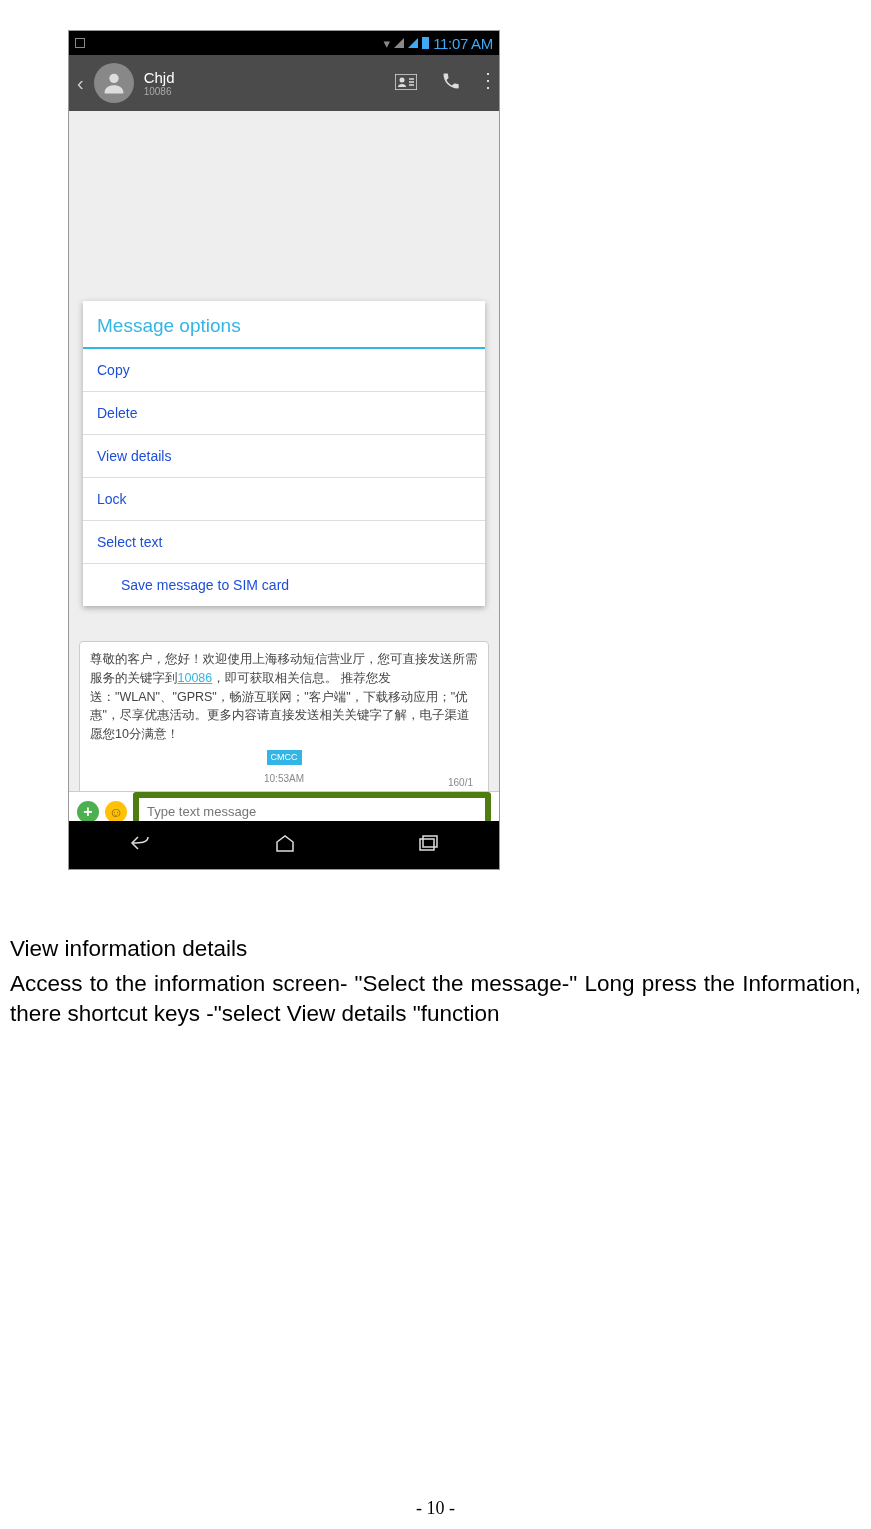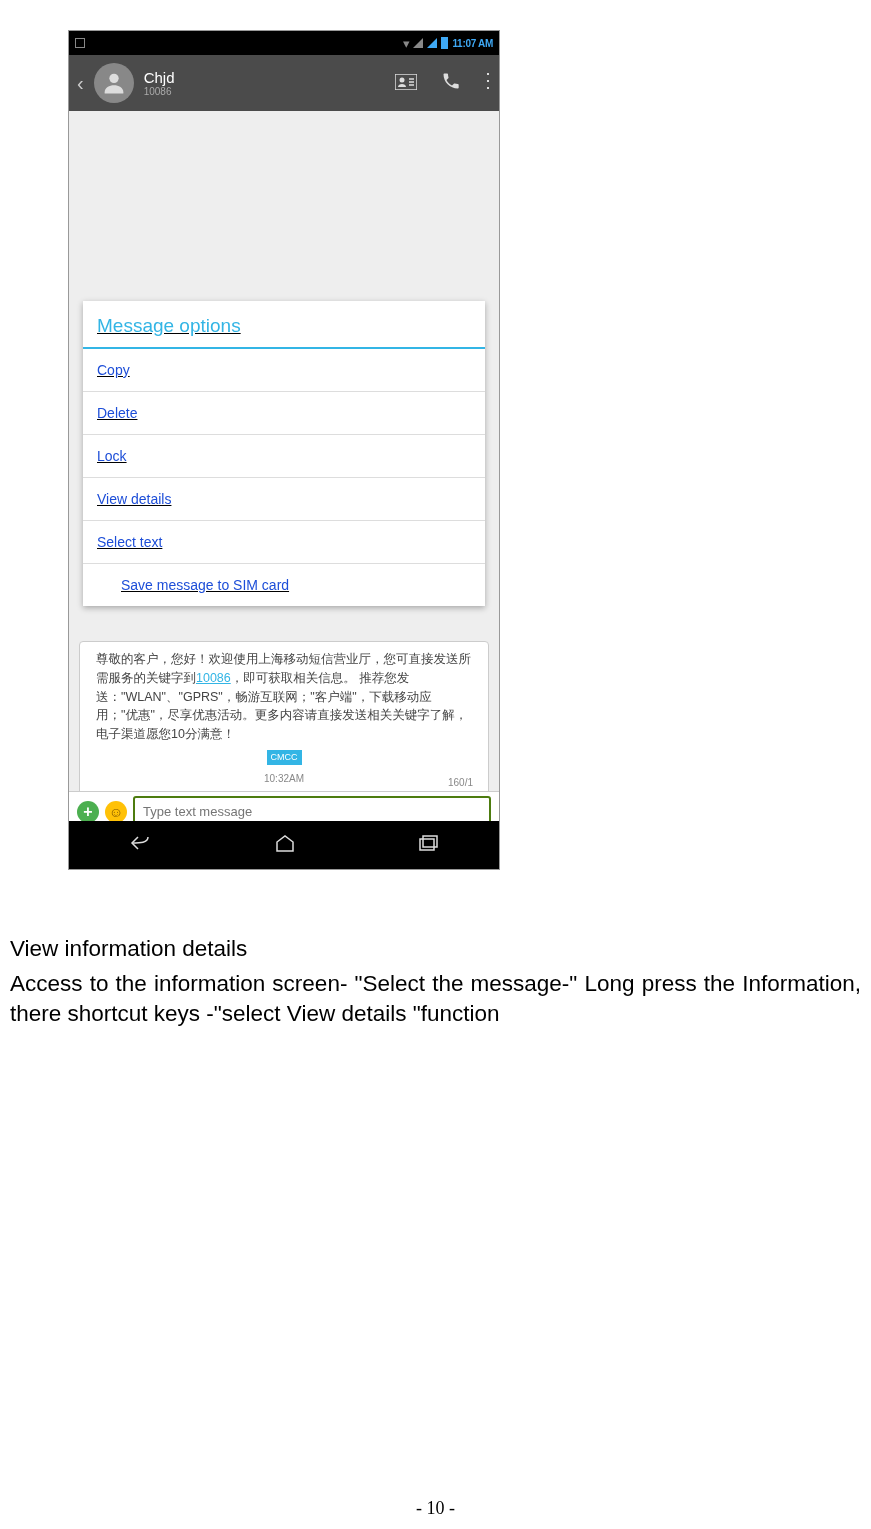--- a/index.html
+++ b/index.html
@@ -31,21 +31,21 @@
     background: #000;
     display: flex;
     align-items: center;
     justify-content: space-between;
     padding: 0 6px;
     font-size: 11px;
     color: #fff;
   }
   .status-left { display: flex; align-items: center; gap: 4px; }
   .status-right { display: flex; align-items: center; gap: 4px; }
-  .status-time { color: #3fa9f5; font-size: 10px; letter-spacing: -0.3px; font-weight: bold; }
+  .status-time { color: #3fa9f5; font-size: 15px; letter-spacing: -0.3px; }
   .battery-ico { width: 7px; height: 12px; background: #3fa9f5; border: 1px solid #3fa9f5; }
   .signal-ico { width: 0; height: 0; border-bottom: 10px solid #888; border-left: 10px solid transparent; }
   .signal-ico2 { width: 0; height: 0; border-bottom: 10px solid #3fa9f5; border-left: 10px solid transparent; }
   .wifi-ico { color: #888; font-size: 13px; }
   .sq-ico { width: 10px; height: 10px; border: 1px solid #888; }
   .header-row {
     height: 56px;
     background: #4b4b4b;
     display: flex;
     align-items: center;
@@ -69,21 +69,20 @@
     top: 80px; left: 0; right: 0; bottom: 48px;
     background: #eee;
   }
   .dialog {
     position: absolute;
     top: 190px;
     left: 14px;
     right: 14px;
     background: #fff;
     box-shadow: 0 2px 6px rgba(0,0,0,.3);
-    text-decoration: underline;
   }
   .dialog-title {
     color: #33b5e5;
     font-size: 19px;
     padding: 14px 14px 10px;
     border-bottom: 2px solid #33b5e5;
   }
   .dialog-item {
     padding: 13px 14px;
     font-size: 14px;
@@ -94,21 +93,21 @@
   .bubble-wrap {
     position: absolute;
     left: 10px;
     right: 10px;
     top: 530px;
   }
   .bubble {
     background: #fff;
     border: 1px solid #ccc;
     border-radius: 4px;
-    padding: 8px 16px;
+    padding: 8px 10px;
     font-size: 12.5px;
     color: #444;
     line-height: 1.5;
   }
   .bubble .link { color: #33b5e5; text-decoration: underline; }
   .bubble-meta { margin-top: 6px; display: flex; align-items: center; gap: 6px; flex-direction: column; }
   .cmcc-tag { background: #33b5e5; color: #fff; font-size: 9px; padding: 1px 4px; }
   .bubble-time { color: #888; font-size: 10px; }
   .count-badge {
     position: absolute;
@@ -136,21 +135,21 @@
     font-size: 16px; font-weight: bold;
   }
   .smile-ico {
     width: 22px; height: 22px; border-radius: 50%;
     background: #ffc107; color: #7a5100;
     display: flex; align-items: center; justify-content: center;
     font-size: 14px;
   }
   .msg-input {
     flex: 1;
-    border: 2px solid #4d7c0f;
+    border: 6px solid #4d7c0f;
     border-radius: 3px;
     padding: 6px 8px;
     font-size: 13px;
     color: #b91c1c;
   }
   .nav-bar {
     position: absolute;
     left: 0; right: 0; bottom: 0;
     height: 48px;
     background: #000;
@@ -234,32 +233,32 @@
         </span>
       </div>
     </div>
 
     <div class="body-area">
 
       <div class="dialog">
         <div class="dialog-title">Message options</div>
         <div class="dialog-item">Copy</div>
         <div class="dialog-item">Delete</div>
+        <div class="dialog-item">View details</div>
         <div class="dialog-item">Lock</div>
-        <div class="dialog-item">View details</div>
         <div class="dialog-item">Select text</div>
         <div class="dialog-item">Save message to SIM card</div>
       </div>
 
       <div class="bubble-wrap">
         <div class="bubble">
           <span>尊敬的客户，您好！欢迎使用上海移动短信营业厅，您可直接发送所需服务的关键字到</span><span class="link">10086</span><span>，即可获取相关信息。 推荐您发送："WLAN"、"GPRS"，畅游互联网；"客户端"，下载移动应用；"优惠"，尽享优惠活动。更多内容请直接发送相关关键字了解，电子渠道愿您10分满意！</span>
           <div class="bubble-meta">
             <span class="cmcc-tag">CMCC</span>
-            <span class="bubble-time">10:32AM</span>
+            <span class="bubble-time">10:53AM</span>
           </div>
         </div>
       </div>
 
       <div class="count-badge">160/1</div>
 
       <div class="input-bar">
         <span class="plus-ico">+</span>
         <span class="smile-ico">☺</span>
         <input class="msg-input" placeholder="Type text message" style="">

